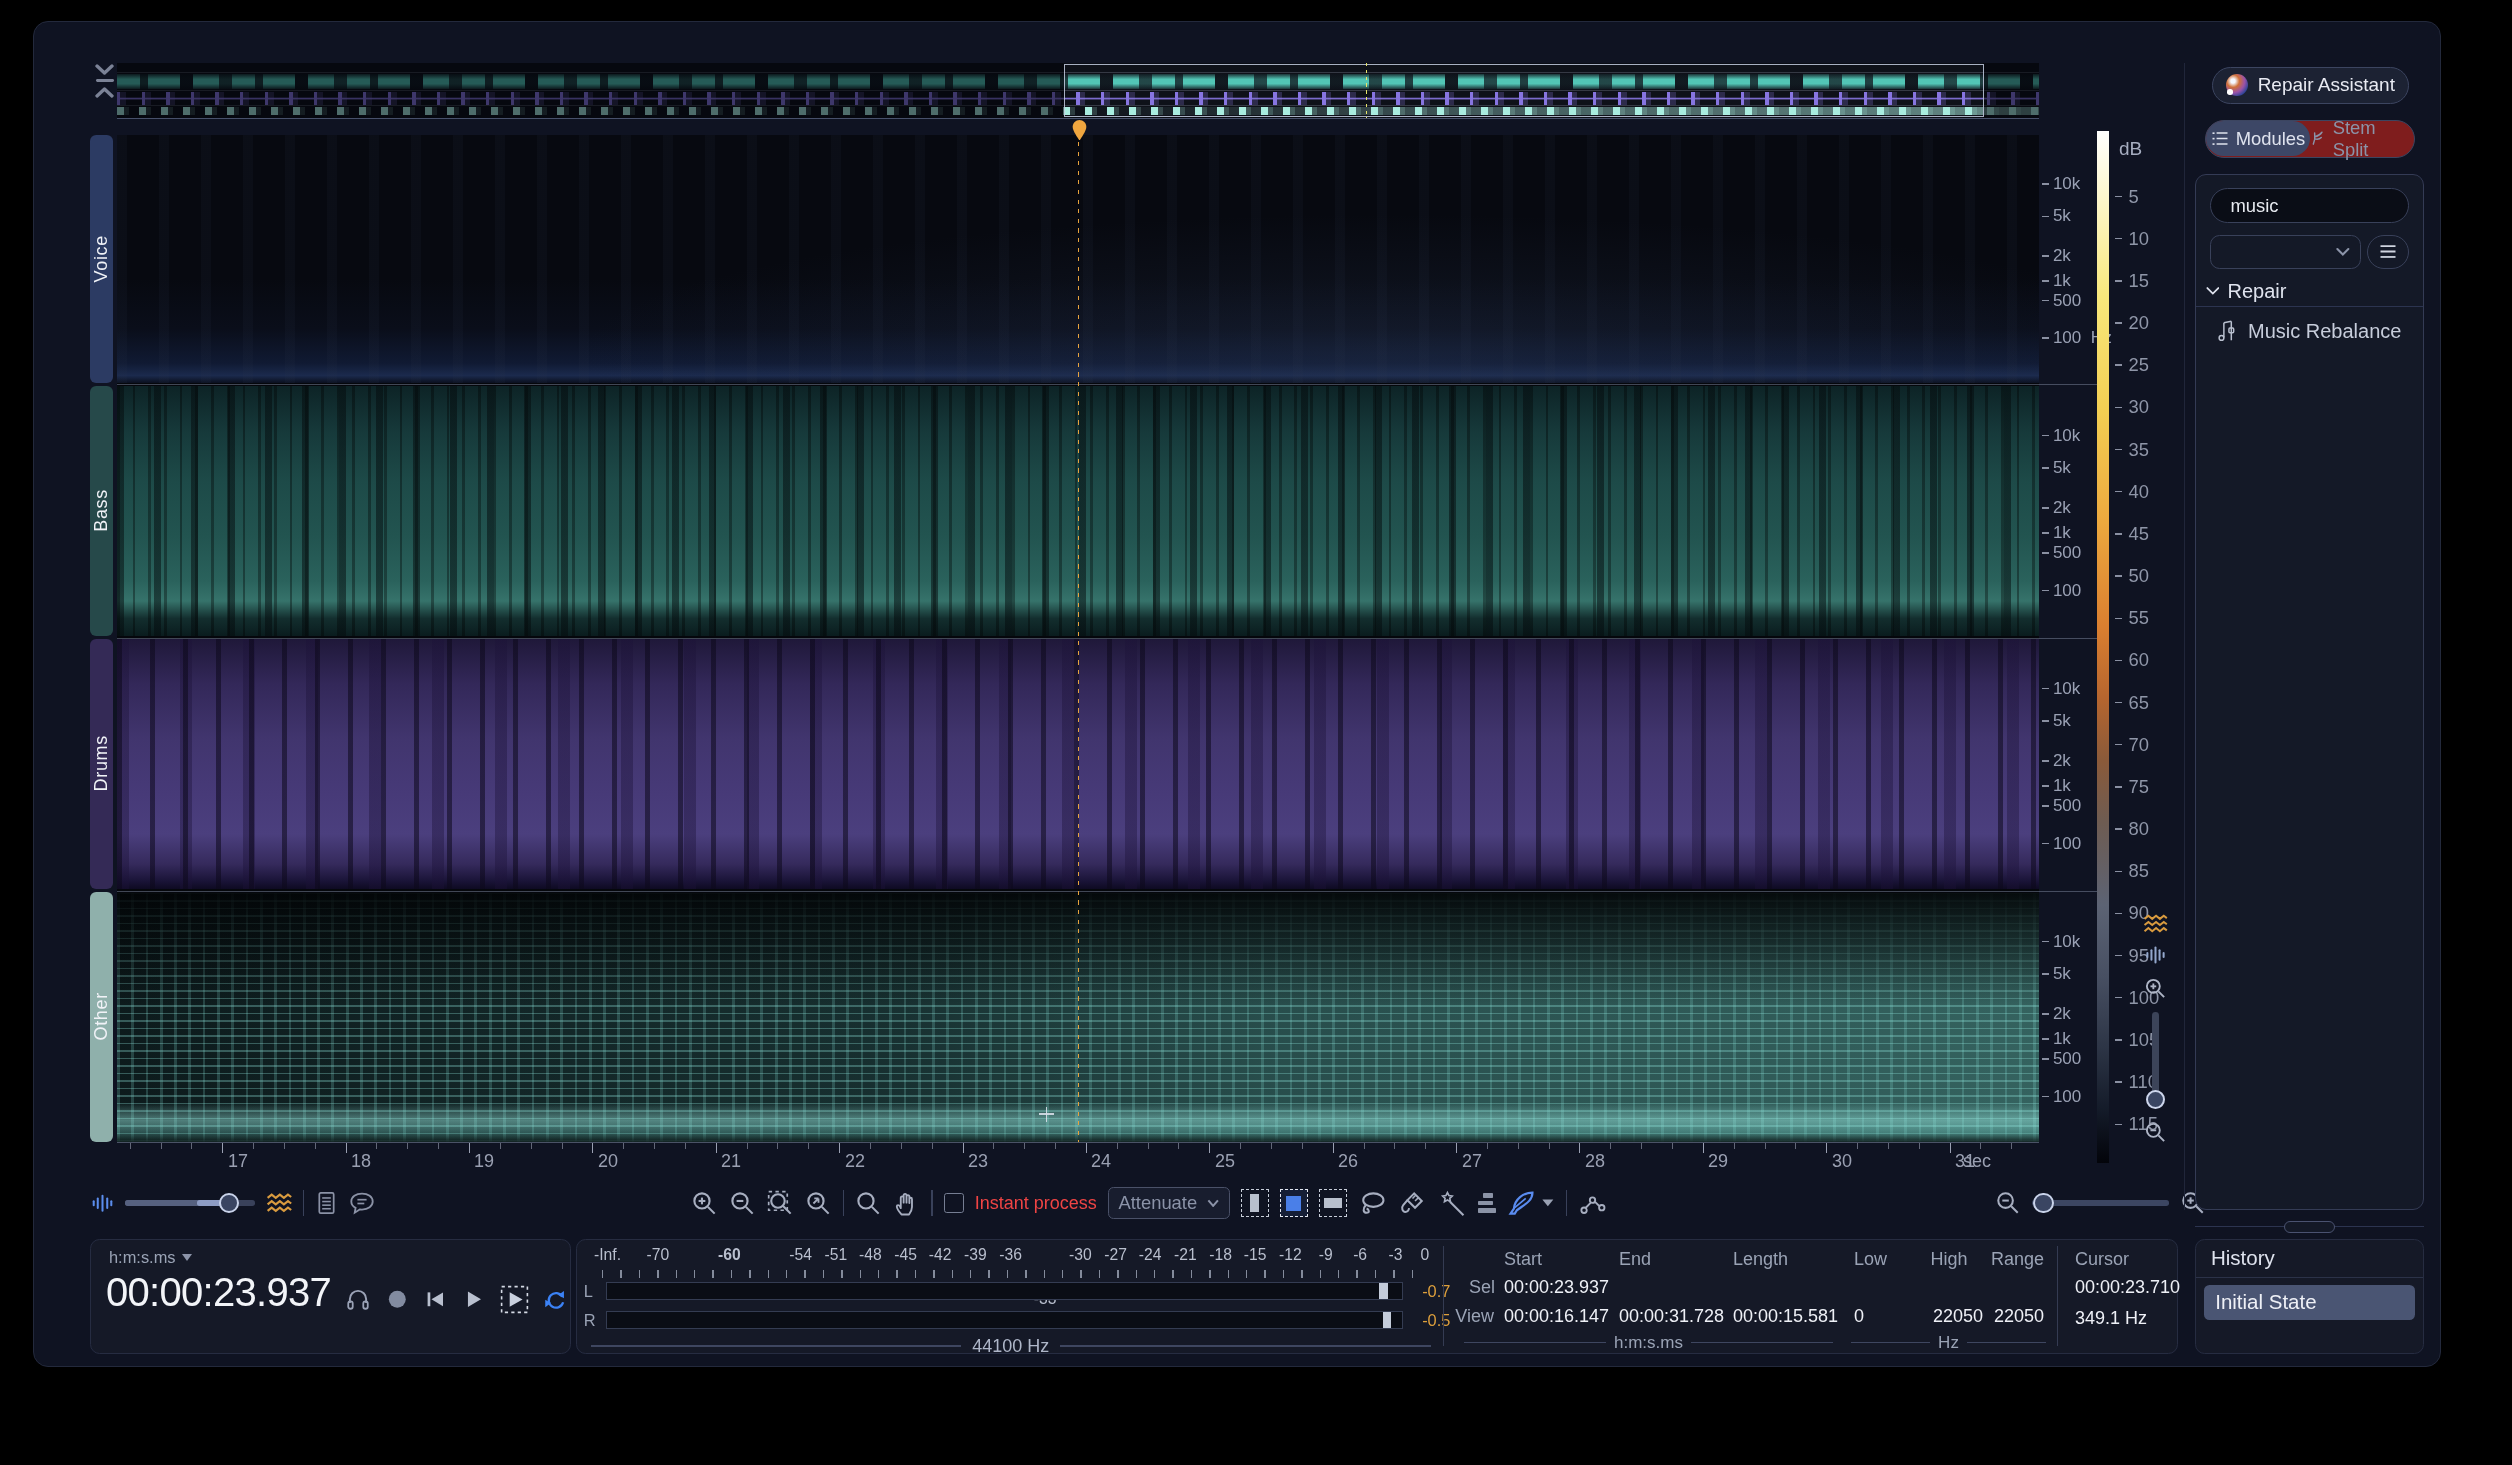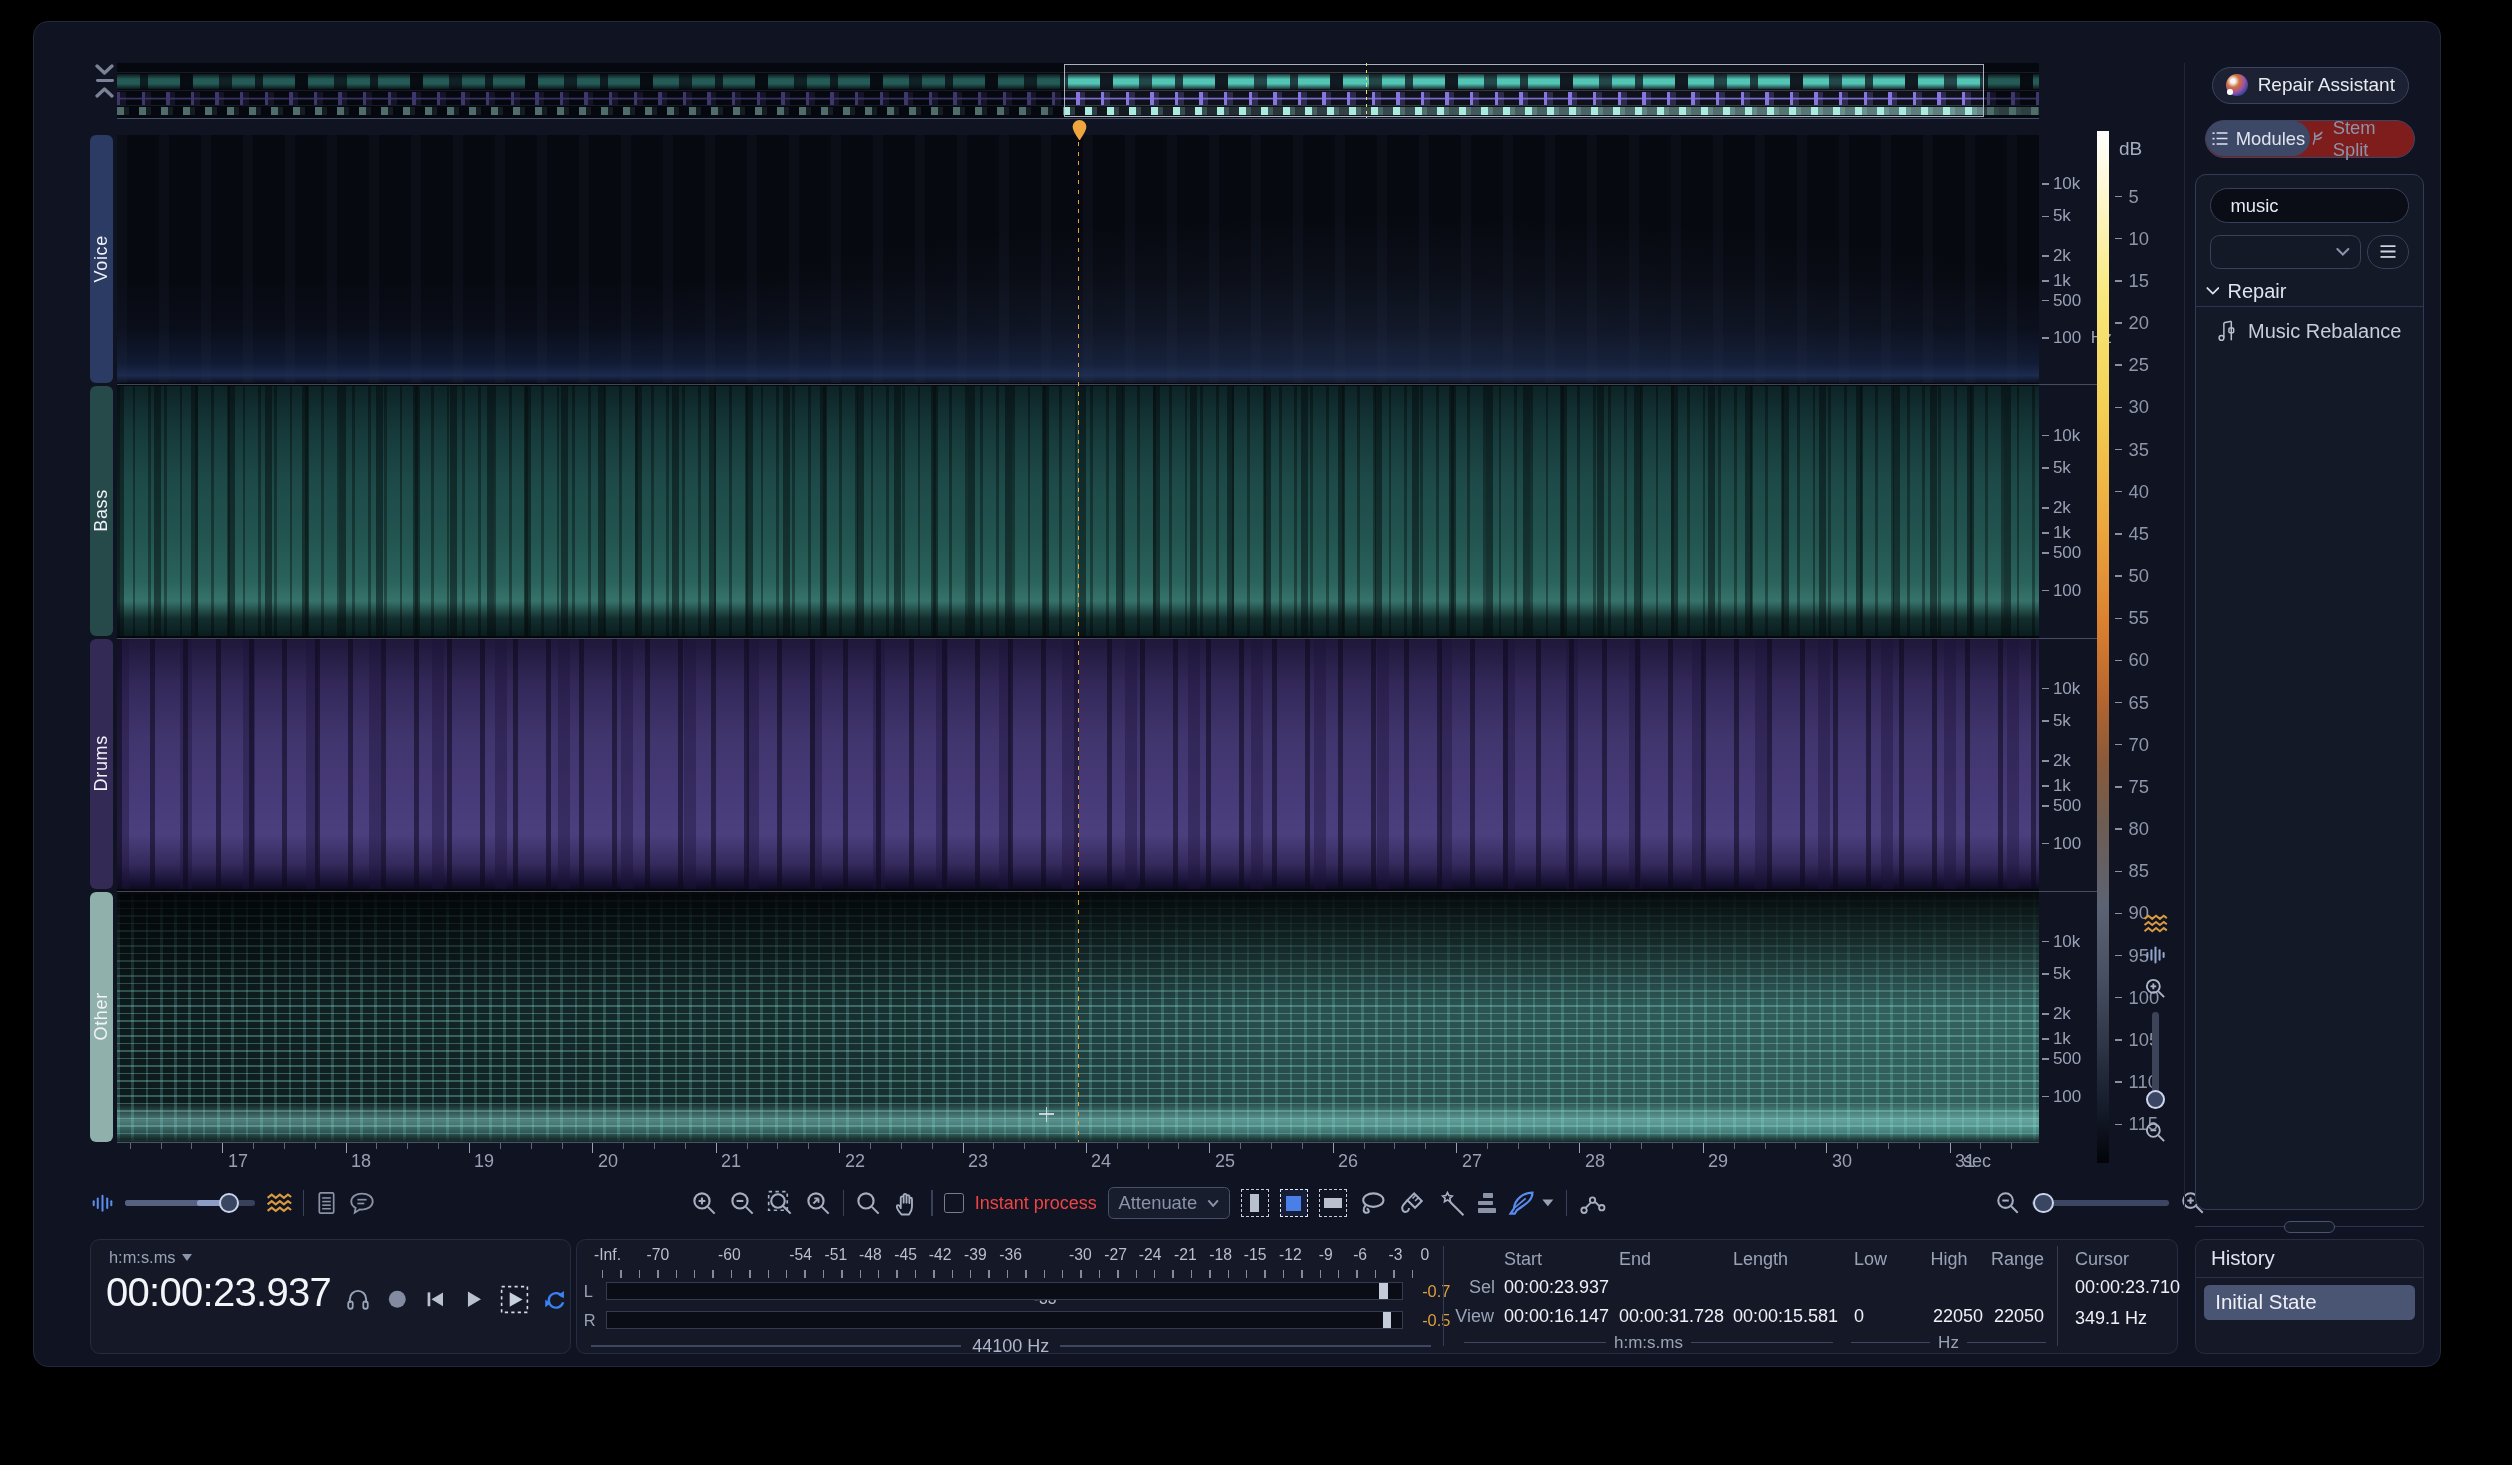--- a/index.html
+++ b/index.html
@@ -718,21 +718,21 @@
           <polygon points="7,10 7,28 21,19" fill="#b9c0cf"></polygon>
           <rect x="24" y="9" width="3.2" height="20" fill="#b9c0cf"></rect>
         </svg>
     </div>
   </div>
 
   <div class="panel" style="left:542px;width:1602px">
     <div class="mscale" id="meter-scale">
         <span style="left: 2%;">-Inf.</span>
         <span style="left: 8%;">-70</span>
-        <span style="left: 16.5%;">-60</span>
+        <span style="left: 16.5%; font-weight: bold;">-60</span>
         <span style="left: 25%;">-54</span>
         <span style="left: 29.2%;">-51</span>
         <span style="left: 33.3%;">-48</span>
         <span style="left: 37.5%;">-45</span>
         <span style="left: 41.6%;">-42</span>
         <span style="left: 45.8%;">-39</span>
         <span style="left: 50%;">-36</span>
         <span style="left: 54.1%; margin-top: 44px;">-33</span>
         <span style="left: 58.3%;">-30</span>
         <span style="left: 62.5%;">-27</span>

